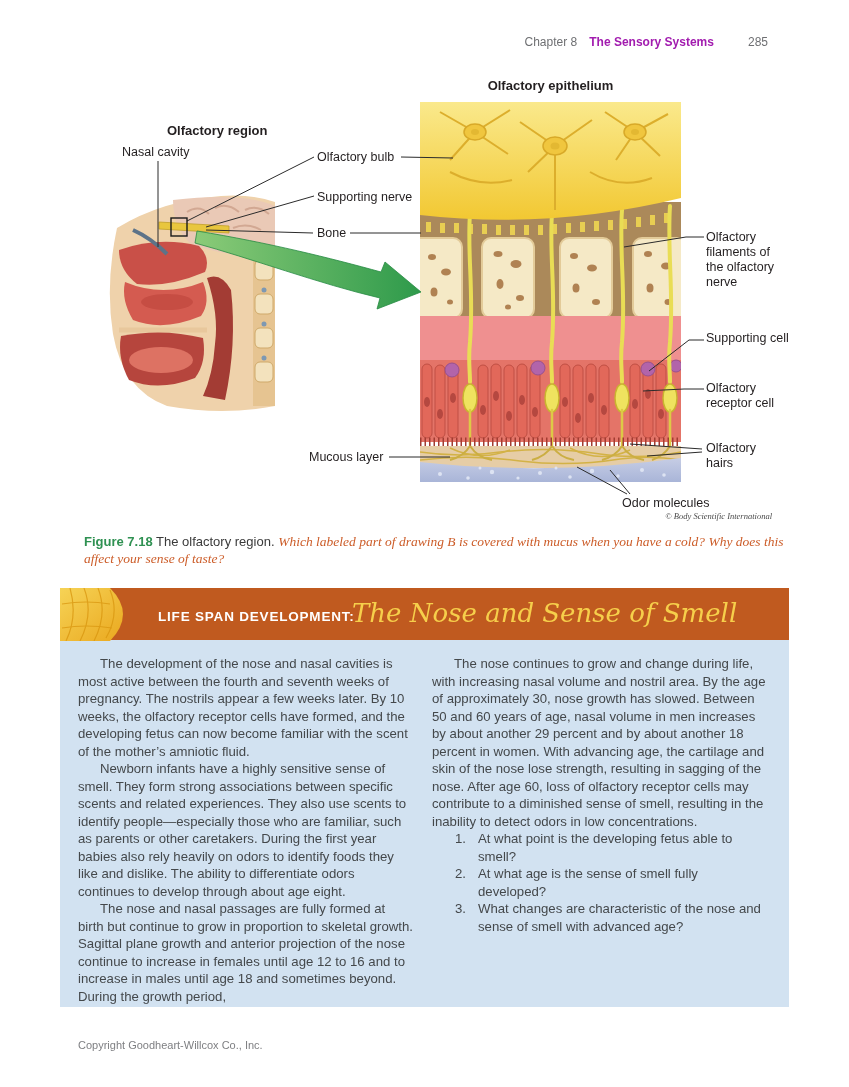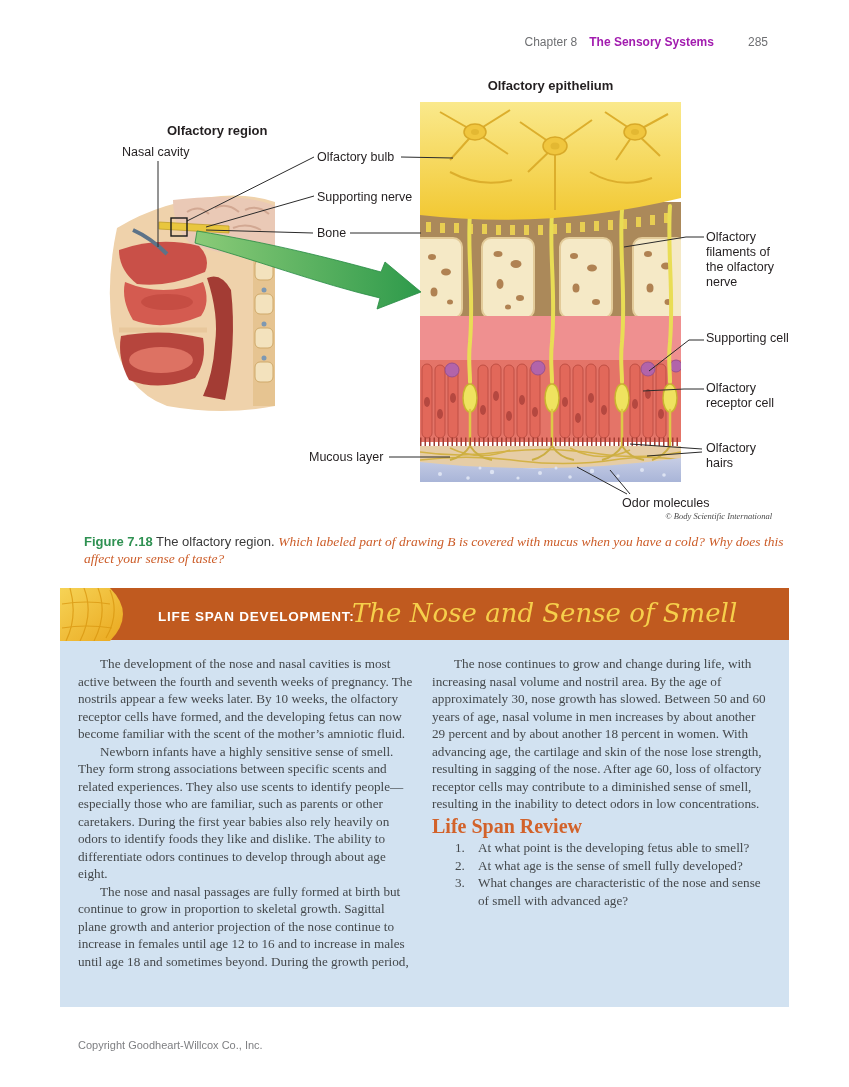--- a/index.html
+++ b/index.html
@@ -31,21 +31,21 @@
   
   .feature{position:absolute;left:60px;top:588px;width:729px;height:419px;background:#d2e2f1;}
   .feature-bar{position:relative;width:729px;height:52px;background:#c05a1f;}
   .leaf{position:absolute;left:0;top:0;}
   .kicker{position:absolute;left:98px;top:21px;color:#ffffff;font-weight:bold;
           font-size:13.5px;letter-spacing:.8px;}
   .feature-title{position:absolute;left:292px;top:10px;color:#f6cf4b;
                  font-family:"DejaVu Serif","Liberation Serif",serif;
                  font-style:italic;font-size:26px;}
   .feature-cols{display:flex;gap:18px;padding:15px 21px 0 18px;}
-  .fcol{flex:0 0 336px;font-size:13.2px;line-height:17.5px;color:#44484b;font-family:Liberation Serif, serif;}
+  .fcol{flex:0 0 336px;font-size:13.2px;line-height:17.5px;color:#44484b;}
   .fcol p{margin:0;}
   .fcol p.indent{text-indent:22px;}
   .review-heading{margin:5px 0 4px 0;font-size:20px;font-weight:600;color:#d2622a;}
   .qlist{margin:0 0 0 23px;padding:0;list-style:none;}
   .qitem{display:flex;}
   .qnum{flex:0 0 15px;}
   .qtext{flex:1;margin-left:8px;}
 
   .footer{position:absolute;left:78px;top:1039px;font-size:11px;color:#7e7f82;}
 </style>
@@ -344,21 +344,20 @@
     </div>
 
     <div class="feature-cols">
       <div class="fcol">
         <p class="indent">The development of the nose and nasal cavities is most active between the fourth and seventh weeks of pregnancy. The nostrils appear a few weeks later. By 10 weeks, the olfactory receptor cells have formed, and the developing fetus can now become familiar with the scent of the mother’s amniotic fluid.</p>
         <p class="indent">Newborn infants have a highly sensitive sense of smell. They form strong associations between specific scents and related experiences. They also use scents to identify people—especially those who are familiar, such as parents or other caretakers. During the first year babies also rely heavily on odors to identify foods they like and dislike. The ability to differentiate odors continues to develop through about age eight.</p>
         <p class="indent">The nose and nasal passages are fully formed at birth but continue to grow in proportion to skeletal growth. Sagittal plane growth and anterior projection of the nose continue to increase in females until age 12 to 16 and to increase in males until age 18 and sometimes beyond. During the growth period,</p>
       </div>
       <div class="fcol">
         <p class="indent">The nose continues to grow and change during life, with increasing nasal volume and nostril area. By the age of approximately 30, nose growth has slowed. Between 50 and 60 years of age, nasal volume in men increases by about another 29 percent and by about another 18 percent in women. With advancing age, the cartilage and skin of the nose lose strength, resulting in sagging of the nose. After age 60, loss of olfactory receptor cells may contribute to a diminished sense of smell, resulting in the inability to detect odors in low concentrations.</p>
-        <h3 class="review-heading">Life Span Review</h3>
         <div class="qlist">
           <div class="qitem">
             <span class="qnum">1.</span>
             <span class="qtext">At what point is the developing fetus able to smell?</span>
           </div>
           <div class="qitem">
             <span class="qnum">2.</span>
             <span class="qtext">At what age is the sense of smell fully developed?</span>
           </div>
           <div class="qitem">

